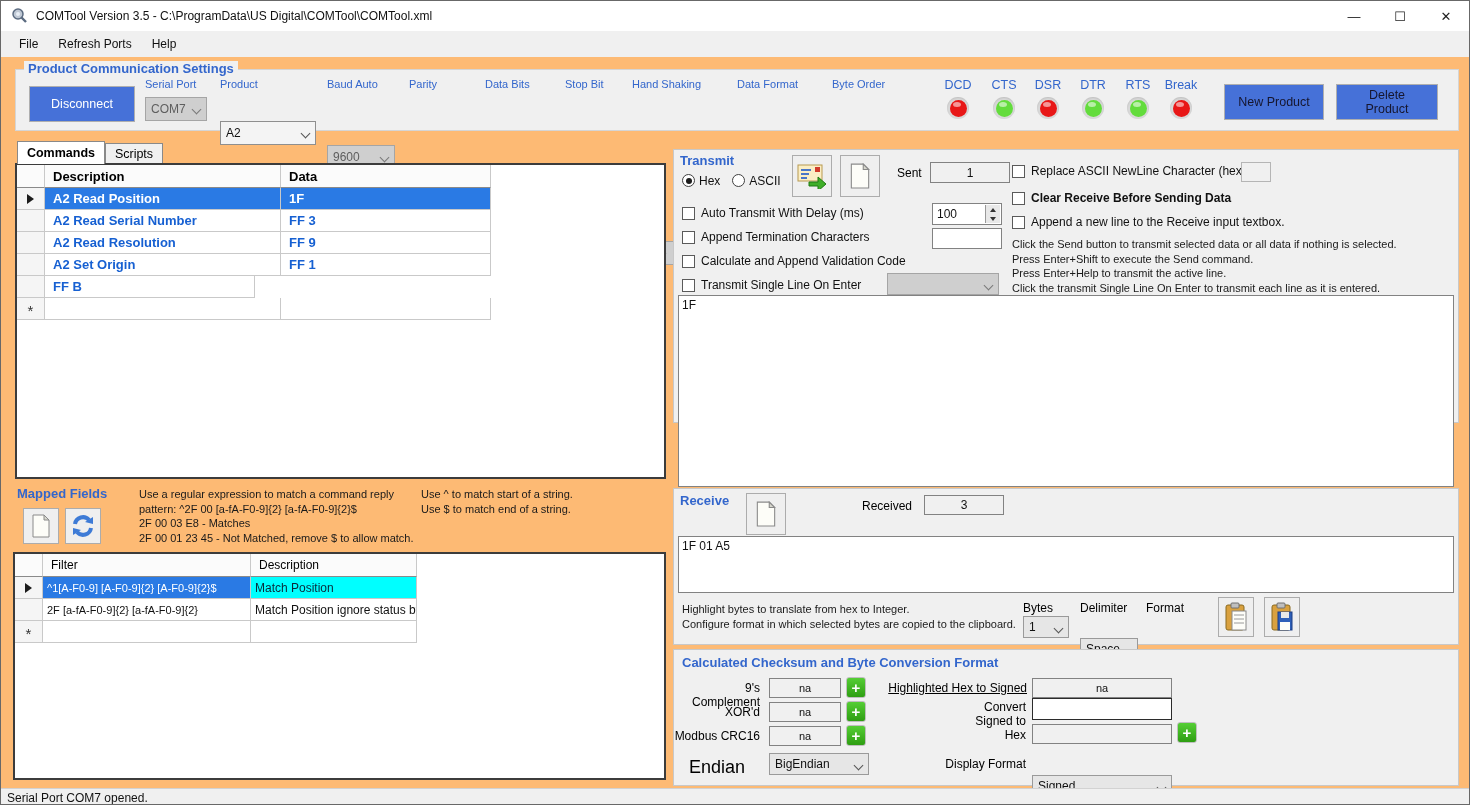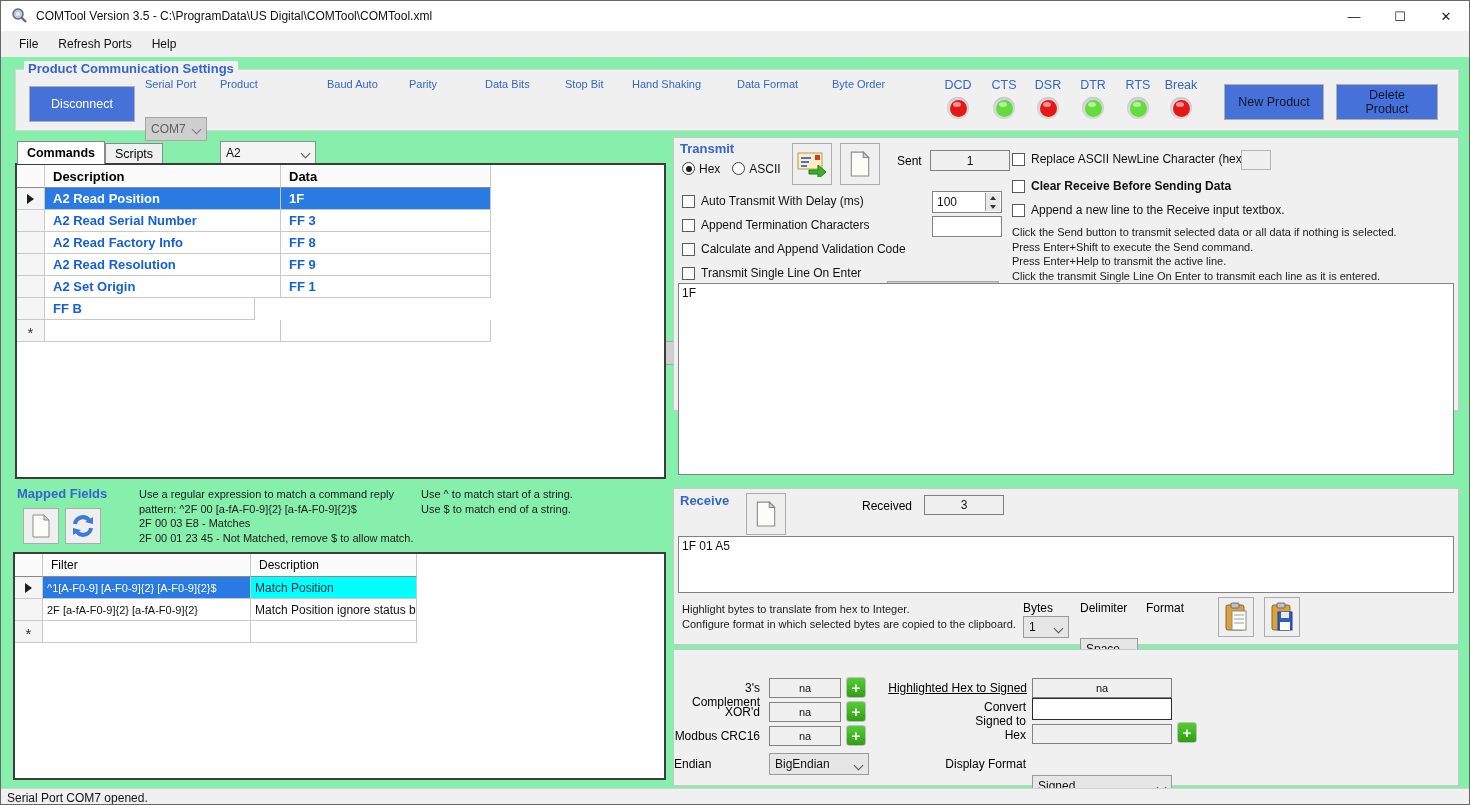--- a/index.html
+++ b/index.html
@@ -1,17 +1,17 @@
 <!DOCTYPE html>
 <html><head>
 <meta charset="utf-8">
 <style>
   * { margin:0; padding:0; box-sizing:border-box; }
   html,body { width:1470px; height:805px; font-family:"Liberation Sans", sans-serif; background:#888; }
-  .window { position:relative; width:1470px; height:805px; background:#86efac; border:1px solid #686868; overflow:hidden; }
+  .window { position:relative; width:1470px; height:805px; background:#fdba74; border:1px solid #686868; overflow:hidden; }
   .abs { position:absolute; }
 
   
   .titlebar { position:absolute; left:0; top:0; width:100%; height:30px; background:#FFFFFF; display:flex; align-items:center; }
   .app-icon { width:18px; height:18px; margin:0 8px 0 9px; }
   .title-text { font-size:12px; color:#111; }
   .win-controls { position:absolute; right:0; top:0; height:30px; display:flex; }
   .win-btn { width:46px; height:30px; display:flex; align-items:center; justify-content:center; font-size:13px; color:#222; }
 
   
@@ -24,21 +24,21 @@
   .section-title { font-size:13px; font-weight:bold; color:#3366CC; white-space:nowrap; }
 
   
   .blue-btn { display:flex; align-items:center; justify-content:center; text-align:center; background:#4671D8; border:1px solid #AFAFAF; outline:2px solid #4671D8; outline-offset:-4px; font-size:12.5px; line-height:14px; }
   .blue-btn.white-text { color:#FFFFFF; }
   .blue-btn.dark-text { color:#16162E; }
   .icon-btn { background:#EFEFEF; border:1px solid #ACACAC; display:flex; align-items:center; justify-content:center; }
 
   
   .combo { position:relative; height:24px; border:1px solid #8F8F8F; background:#fff; font-size:12px; color:#111; display:flex; align-items:center; padding:0 18px 0 5px; white-space:nowrap; overflow:hidden; }
-  .combo.gray { background:#CFCFCF; color:#5E5E5E; border-color:#A5A5A5;margin-top:20px; }
+  .combo.gray { background:#CFCFCF; color:#5E5E5E; border-color:#A5A5A5; }
   .combo.soft { background:#E6E6E6; color:#111; border-color:#9a9a9a; }
   .combo::after { content:""; position:absolute; right:6px; top:8px; width:6px; height:6px; border-right:1.6px solid #555; border-bottom:1.6px solid #555; transform:rotate(45deg); }
   .combo.gray::after { border-color:#7a7a7a; }
   .field-label { font-size:11px; color:#3366CC; white-space:nowrap; }
 
   
   .led-wrap { position:absolute; width:44px; text-align:center; }
   .led-label { font-size:12.5px; color:#3366CC; }
   .led { width:22px; height:22px; border-radius:50%; margin:5px auto 0; background:#D9D9D9; box-shadow:inset 0 1px 2px #9996; display:flex; align-items:center; justify-content:center; }
   .led-core { width:17px; height:17px; border-radius:50%; position:relative; }
@@ -224,29 +224,20 @@
       <div class="cell" style="width:236px; height:22px;">
           <span class="cmd-text">A2 Read Serial Number</span>
         </div>
       <div class="cell" style="width:210px; height:22px;">
           <span class="cmd-text">FF 3</span>
         </div>
     </div>
     <div class="grid-row">
       <div class="cell sel-cell" style="width:28px; height:22px;"></div>
       <div class="cell" style="width:236px; height:22px;">
-          <span class="cmd-text">A2 Read Factory Info</span>
-        </div>
-      <div class="cell" style="width:210px; height:22px;">
-          <span class="cmd-text">FF 8</span>
-        </div>
-    </div>
-    <div class="grid-row">
-      <div class="cell sel-cell" style="width:28px; height:22px;"></div>
-      <div class="cell" style="width:236px; height:22px;">
           <span class="cmd-text">A2 Read Resolution</span>
         </div>
       <div class="cell" style="width:210px; height:22px;">
           <span class="cmd-text">FF 9</span>
         </div>
     </div>
     <div class="grid-row">
       <div class="cell sel-cell" style="width:28px; height:22px;"></div>
       <div class="cell" style="width:236px; height:22px;">
           <span class="cmd-text">A2 Set Origin</span>
@@ -328,21 +319,21 @@
     </div>
     <div class="grid-row">
       <div class="cell sel-cell" style="width:28px; height:22px;">
           <span class="star">*</span>
         </div>
       <div class="cell" style="width:208px; height:22px;"></div>
       <div class="cell" style="width:166px; height:22px;"></div>
     </div>
   </div>
 
-  <div class="groupbox" style="left:672px; top:136px; width:786px; height:274px; border-color:#C8C8C8;">
+  <div class="groupbox" style="left:672px; top:148px; width:786px; height:274px; border-color:#C8C8C8;">
     <div class="section-title abs" style="left:6px; top:3px;">Transmit</div>
     <div class="abs chk-line" style="left:8px; top:24px;">
       <span><span class="radio on"></span><span>Hex</span></span>
       <span style="margin-left:12px;"><span class="radio"></span><span>ASCII</span></span>
     </div>
     <div class="icon-btn abs" style="left:118px; top:5px; width:40px; height:42px;">
       <svg width="30" height="26" viewBox="0 0 30 26">
         <rect x="1" y="2" width="24" height="16" fill="#FBEEC4" stroke="#B89A50"></rect>
         <rect x="18" y="4" width="5" height="5" fill="#D23B2A"></rect>
         <line x1="4" y1="7" x2="14" y2="7" stroke="#4A76C8" stroke-width="2"></line>
@@ -465,34 +456,35 @@
         <rect x="2" y="3" width="18" height="25" rx="2" fill="#D9A13F" stroke="#8A6A20"></rect>
         <rect x="7" y="1" width="8" height="5" rx="1" fill="#BFBFBF" stroke="#707070"></rect>
         <rect x="8" y="10" width="14" height="18" fill="#2E5FB8" stroke="#1C3F85"></rect>
         <rect x="11" y="10" width="8" height="6" fill="#E8E8E8"></rect>
         <rect x="10" y="20" width="10" height="8" fill="#FDFDF8"></rect>
       </svg>
     </div>
   </div>
 
   <div class="groupbox" style="left:672px; top:648px; width:786px; height:137px; border-color:#C8C8C8;">
-
-    <span class="abs" style="left:0; top:31px; width:86px; text-align:right; font-size:12px;">3's Complement</span>
+    <div class="section-title abs" style="left:8px; top:5px;">Calculated Checksum and Byte Conversion Format</div>
+
+    <span class="abs" style="left:0; top:31px; width:86px; text-align:right; font-size:12px;">9's Complement</span>
     <div class="txtbox readonly abs" style="left:95px; top:28px; width:72px; height:20px; font-size:11px;">na</div>
     <div class="plus-btn abs" style="left:172px; top:27px;">+</div>
 
     <span class="abs" style="left:0; top:55px; width:86px; text-align:right; font-size:12px;">XOR'd</span>
     <div class="txtbox readonly abs" style="left:95px; top:52px; width:72px; height:20px; font-size:11px;">na</div>
     <div class="plus-btn abs" style="left:172px; top:51px;">+</div>
 
     <span class="abs" style="left:0; top:79px; width:86px; text-align:right; font-size:12px;">Modbus CRC16</span>
     <div class="txtbox readonly abs" style="left:95px; top:76px; width:72px; height:20px; font-size:11px;">na</div>
     <div class="plus-btn abs" style="left:172px; top:75px;">+</div>
 
-    <span class="abs" style="left:0; top:107px; width:86px; text-align:left; font-size:12px;">Endian</span>
+    <span class="abs" style="left:0; top:107px; width:86px; text-align:center; font-size:18px;">Endian</span>
     <div class="combo soft abs" style="left:95px; top:103px; width:100px; height:22px;">
         <span>BigEndian</span>
       </div>
 
     <span class="abs" style="left:195px; top:31px; width:158px; text-align:right; font-size:12px;text-decoration:underline;">Highlighted Hex to Signed</span>
     <div class="txtbox readonly abs" style="left:358px; top:28px; width:140px; height:20px; font-size:11px;">na</div>
 
     <span class="abs" style="left:284px; top:50px; width:68px; text-align:right; font-size:12px; line-height:14px;">Convert Signed to Hex</span>
     <div class="txtbox abs" style="left:358px; top:48px; width:140px; height:22px; border-color:#2B2B2B;"></div>
     <div class="txtbox readonly abs" style="left:358px; top:74px; width:140px; height:20px;"></div>

